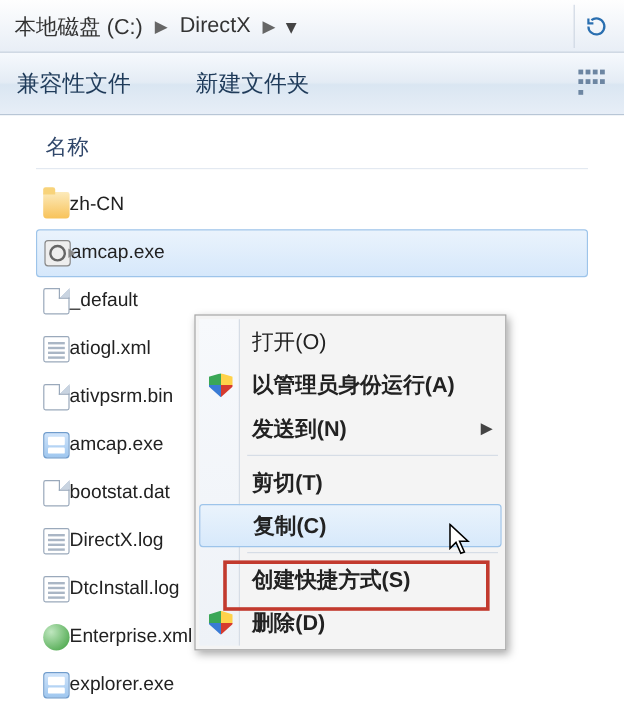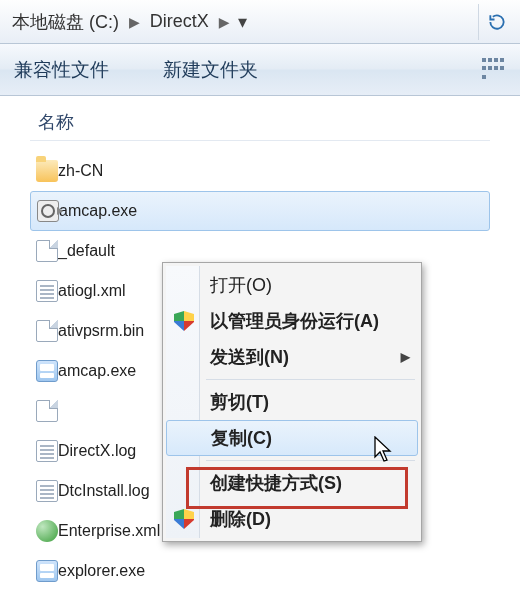--- a/index.html
+++ b/index.html
@@ -226,20 +226,21 @@
       <div class="file-row">
         <div class="icon ic-file"></div>
         <span>ativpsrm.bin</span>
       </div>
       <div class="file-row">
         <div class="icon ic-app"></div>
         <span>amcap.exe</span>
       </div>
       <div class="file-row">
         <div class="icon ic-file"></div>
+        <span>bootstat.dat</span>
       </div>
       <div class="file-row">
         <div class="icon ic-text"></div>
         <span>DirectX.log</span>
       </div>
       <div class="file-row">
         <div class="icon ic-text"></div>
         <span>DtcInstall.log</span>
       </div>
       <div class="file-row">

